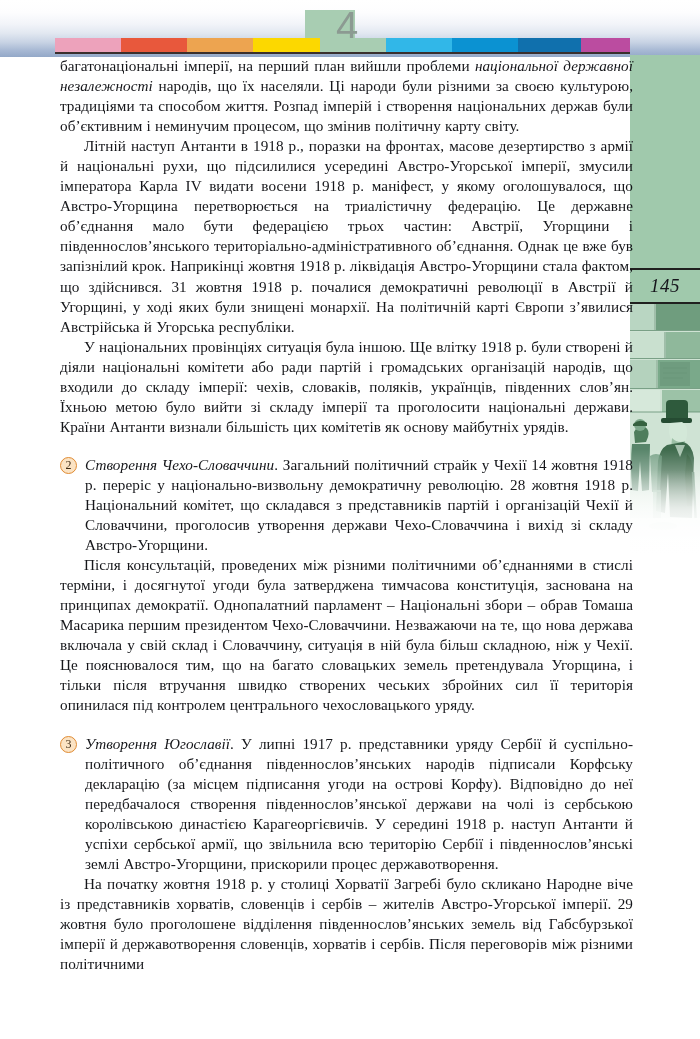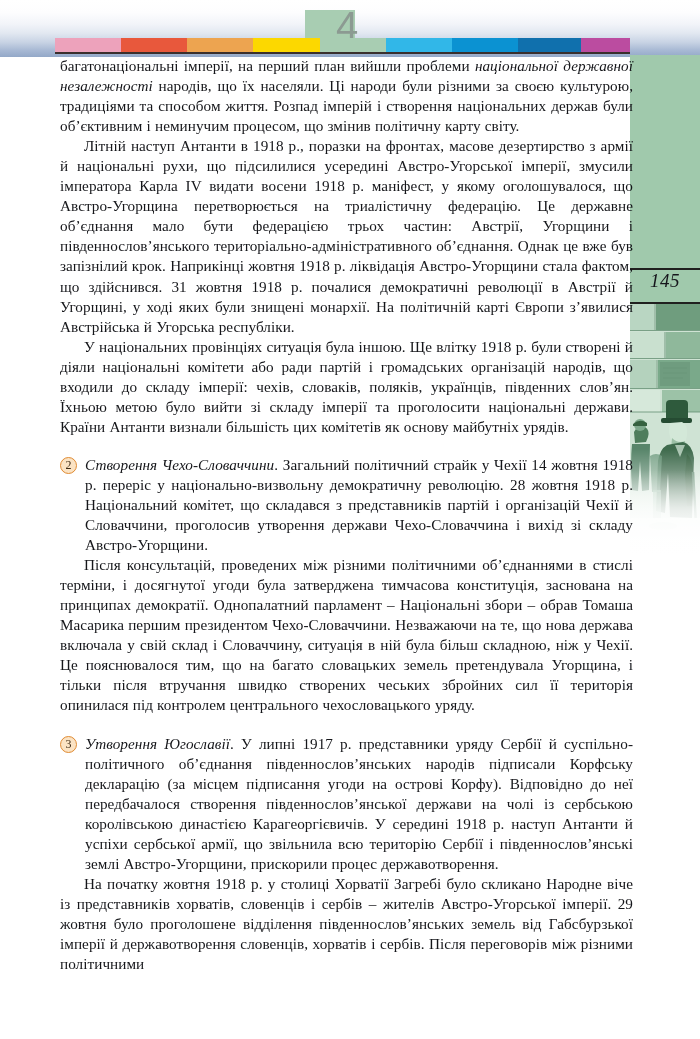--- a/index.html
+++ b/index.html
@@ -82,20 +82,21 @@
     left:630px; top:268px;
     width:70px; height:2px;
     background:#20201f;
   }
   .page-number-box {
     position:absolute;
     left:630px; top:270px;
     width:70px; height:32px;
     background:#a0c9ac;
     display:flex;
+    align-items:center;
     justify-content:center;
   }
   .page-number-box .pg {
     font-family:"Liberation Serif", serif;
     font-style:italic;
     font-size:19px;
     color:#16161c;
     letter-spacing:0.5px;
   }
   .side-rule-bot {

